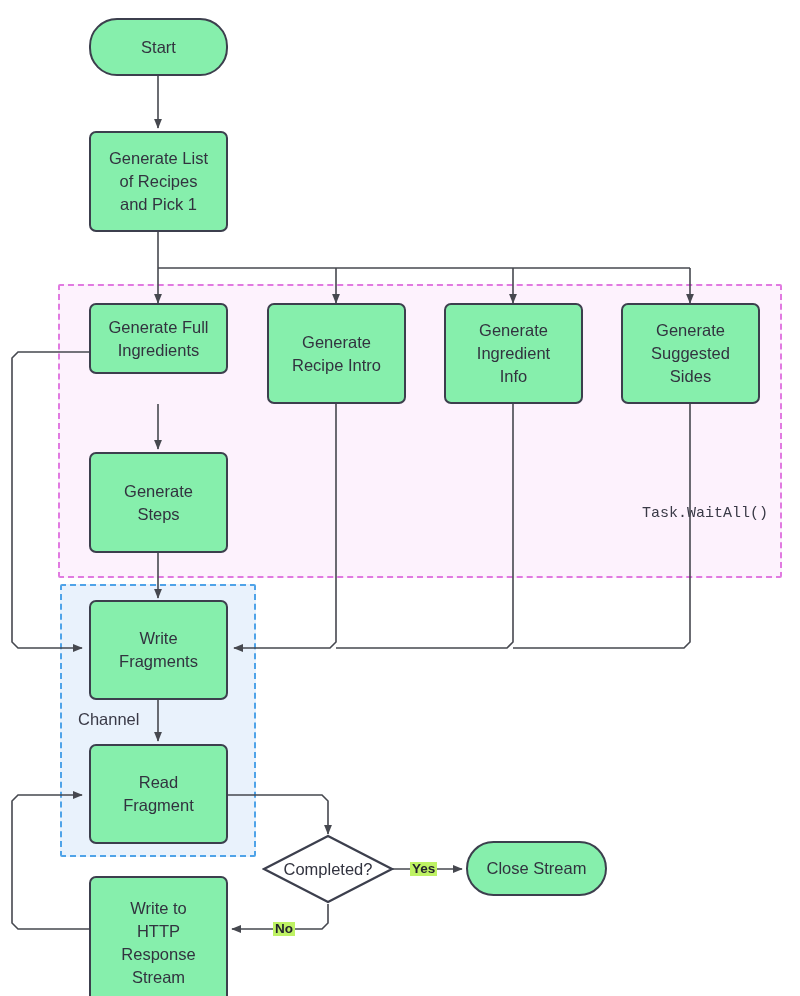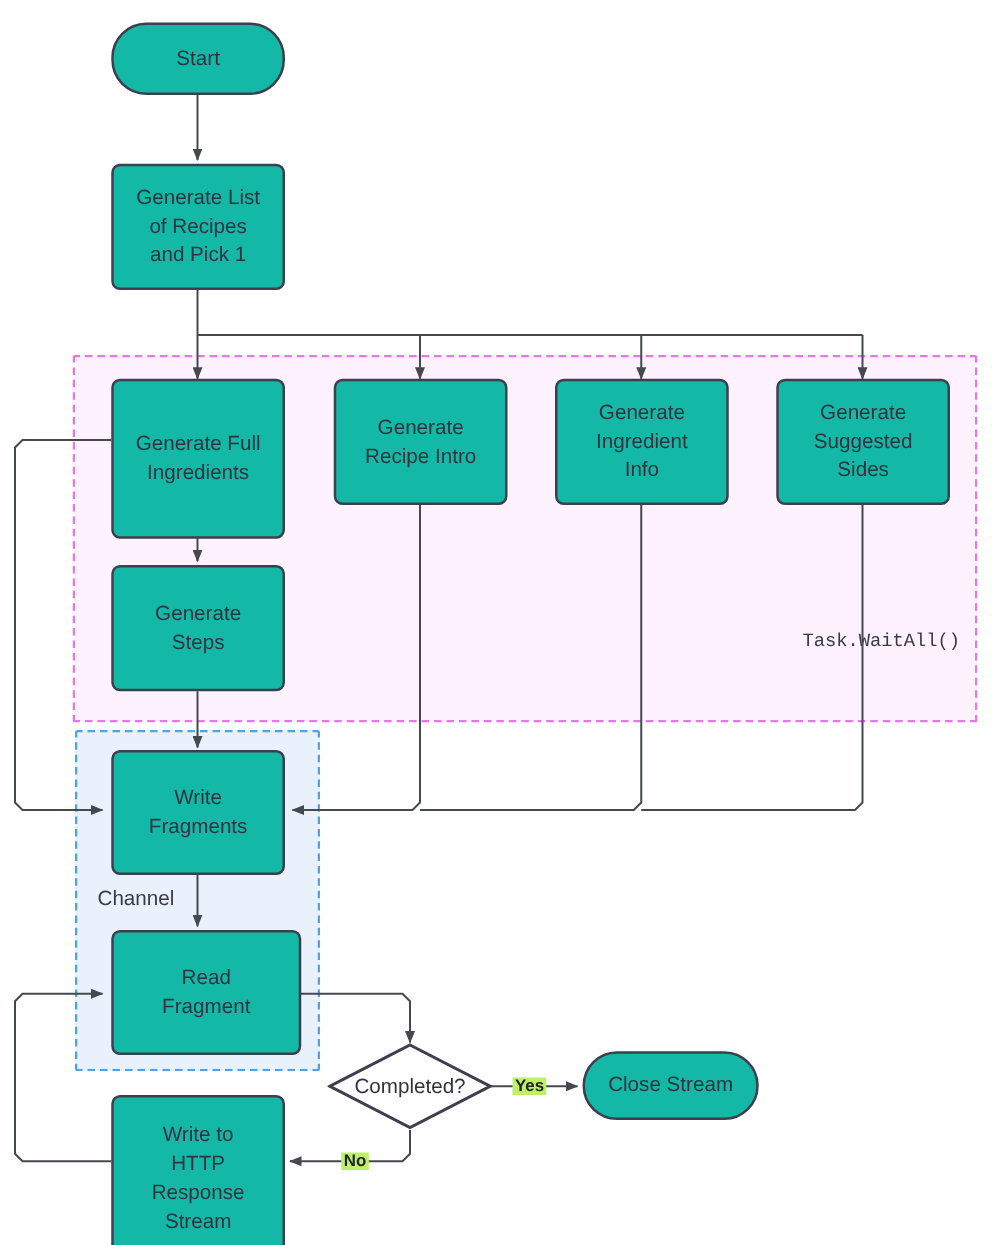--- a/index.html
+++ b/index.html
@@ -68,21 +68,21 @@
   }
   .group-label-channel {
     left: 16px;
     top: 122px;
     font-size: 16.5px;
   }
   
   .node {
     position: absolute;
     box-sizing: border-box;
-    background: #14b8a6;
+    background: #86efac;
     border: 2.1px solid #3c3f4d;
     color: #32333f;
     display: flex;
     align-items: center;
     justify-content: center;
     text-align: center;
     font-size: 16.5px;
     line-height: 1.38;
     white-space: pre-line;
   }
@@ -175,41 +175,41 @@
       <path d="M89,929 L18,929 L12,923 L12,801 L18,795 L82,795" marker-end="url(#arrow)"></path>
     </g>
   </svg>
 
   <div class="node terminator" style="left:89px; top:18px; width:139px; height:58px;">Start</div>
 
   <div class="node process" style="left:89px; top:131px; width:139px; height:101px;">Generate List
 of Recipes
 and Pick 1</div>
 
-  <div class="node process" style="left:89px; top:303px; width:139px; height:128px;">Generate Full
+  <div class="node process" style="left:89px; top:303px; width:139px; height:71px;">Generate Full
 Ingredients</div>
 
   <div class="node process" style="left:267px; top:303px; width:139px; height:101px;">Generate
 Recipe Intro</div>
 
   <div class="node process" style="left:444px; top:303px; width:139px; height:101px;">Generate
 Ingredient
 Info</div>
 
   <div class="node process" style="left:621px; top:303px; width:139px; height:101px;">Generate
 Suggested
 Sides</div>
 
   <div class="node process" style="left:89px; top:452px; width:139px; height:101px;">Generate
 Steps</div>
 
   <div class="node process" style="left:89px; top:600px; width:139px; height:100px;">Write
 Fragments</div>
 
-  <div class="node process" style="left:89px; top:744px; width:152px; height:100px;">Read
+  <div class="node process" style="left:89px; top:744px; width:139px; height:100px;">Read
 Fragment</div>
 
   <div class="node decision" style="left:262px; top:834px; width:132px; height:70px;text-align:right;">
     <svg class="decision-shape" viewBox="0 0 132 70" preserveAspectRatio="none">
       <polygon points="66,2 130,35 66,68 2,35" fill="#ffffff" stroke="#3c3f4d" stroke-width="2.4" vector-effect="non-scaling-stroke"></polygon>
     </svg>
     <span class="decision-text">Completed?</span>
   </div>
 
   <div class="node terminator" style="left:466px; top:841px; width:141px; height:55px;">Close Stream</div>

